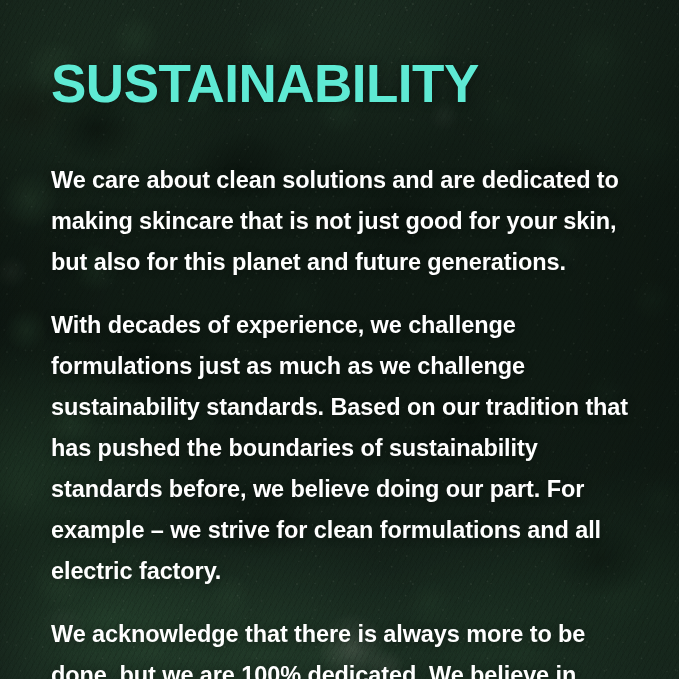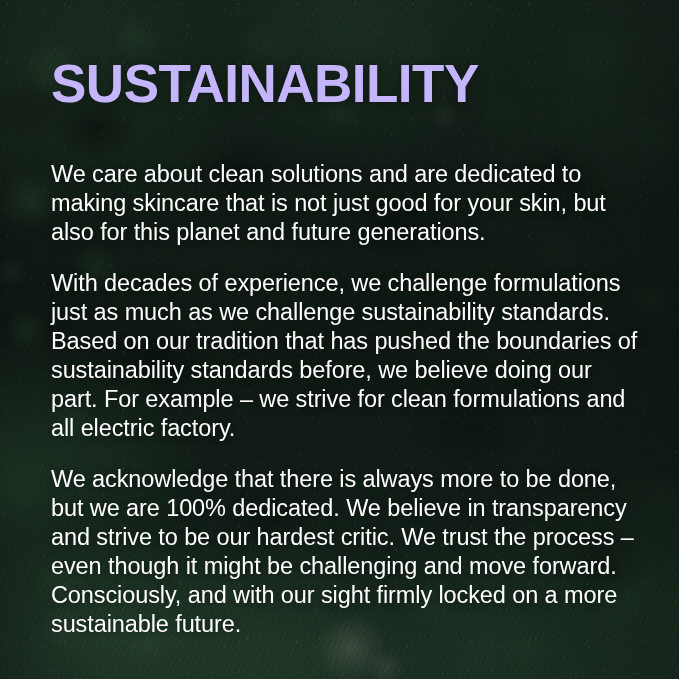--- a/index.html
+++ b/index.html
@@ -157,37 +157,37 @@
 
   .headline {
     position: absolute;
     top: 57px;
     left: 0;
     margin: 0;
     font-size: 53px;
     line-height: 1.02;
     font-weight: 700;
     letter-spacing: -0.5px;
-    color: #c4b5fd;
+    color: #5eead4;
     white-space: nowrap;
     text-shadow: 0 1px 10px rgba(0,0,0,.35);
   }
 
   .body-copy {
     position: absolute;
     top: 160px;
     left: 0;
     width: 592px;
   }
 
   .para {
     margin: 0 0 22px 0;
     font-size: 23.5px;
-    line-height: 29px;
-    font-weight: 400;
+    line-height: 41px;
+    font-weight: 700;
     letter-spacing: -0.1px;
     color: #ffffff;
     text-shadow: 0 1px 8px rgba(0,0,0,.40);
   }
   .para:last-child { margin-bottom: 4px; }
 </style>
 </head>
 <body>
 
 <div class="canvas">

